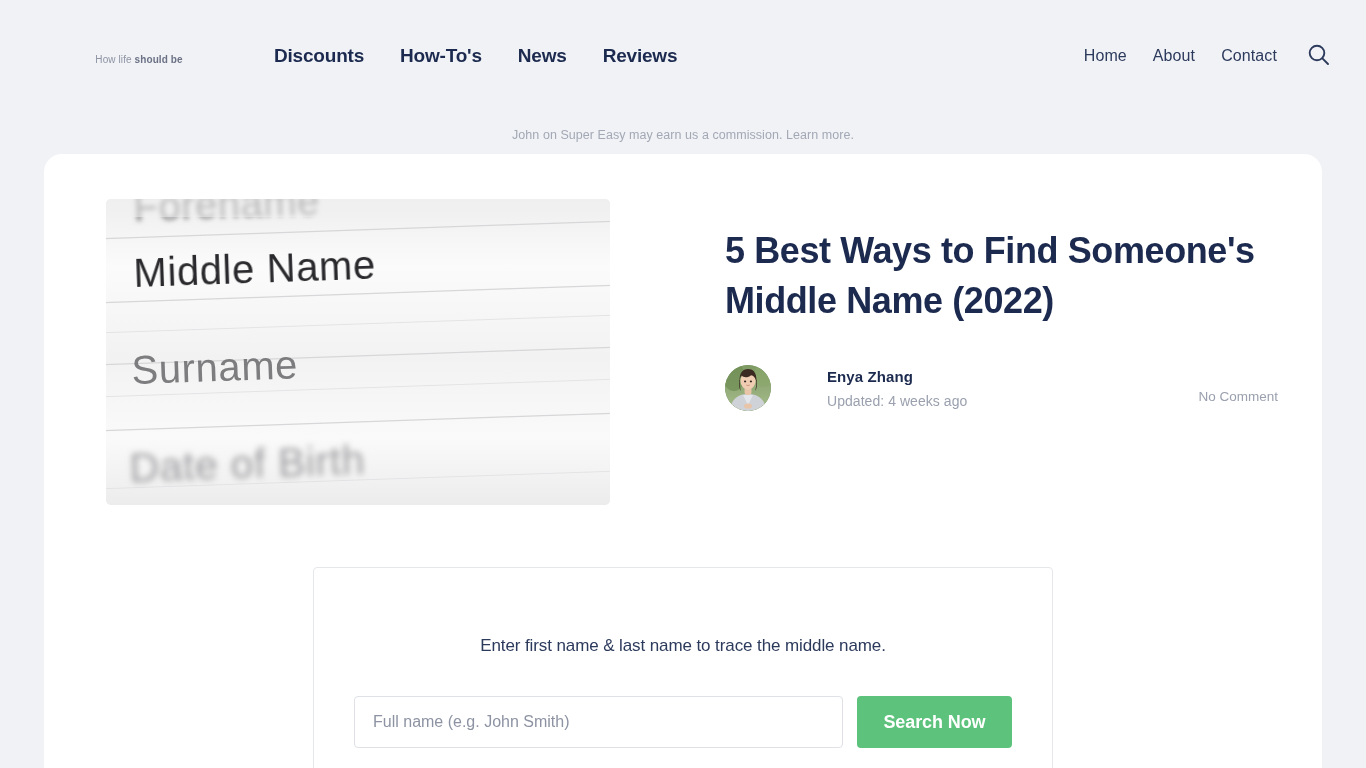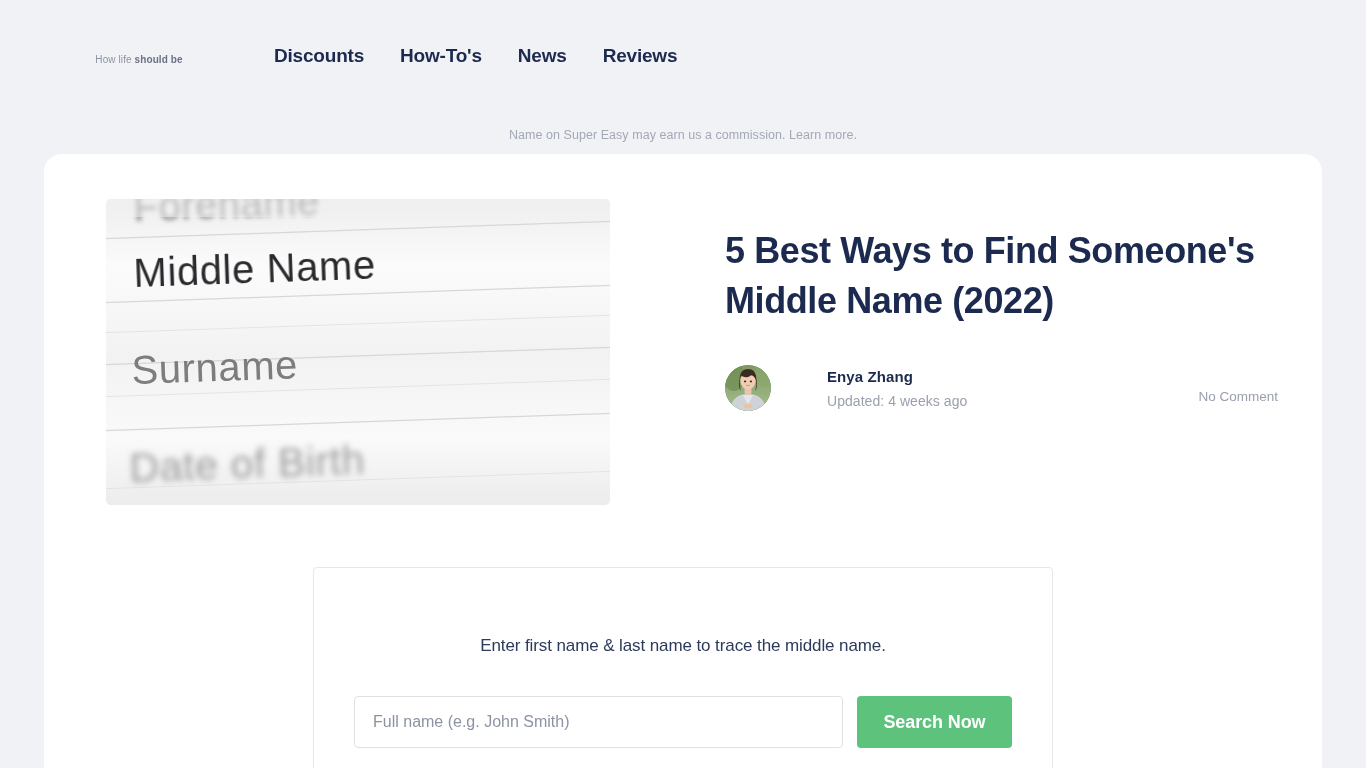--- a/index.html
+++ b/index.html
@@ -277,24 +277,37 @@
     <span class="brand-tagline"><span>How life </span><span class="strong">should be</span></span>
   </a>
 
   <nav class="nav-primary">
     <a href="#">Discounts</a>
     <a href="#">How-To's</a>
     <a href="#">News</a>
     <a href="#">Reviews</a>
   </nav>
 
+  <nav class="nav-secondary">
+    <a href="#">Home</a>
+    <a href="#">About</a>
+    <a href="#">Contact</a>
+    <button class="search-btn">
+      <span>
+        <svg width="23" height="23" viewBox="0 0 23 23" aria-hidden="true">
+          <circle cx="10" cy="10" r="7.3" fill="none" stroke="#2c3a5c" stroke-width="1.9"></circle>
+          <line x1="15.4" y1="15.4" x2="21" y2="21" stroke="#2c3a5c" stroke-width="1.9" stroke-linecap="round"></line>
+        </svg>
+      </span>
+    </button>
+  </nav>
 </header>
 
 <div class="disclosure">
-  <span>Name on Super Easy may earn us a commission.</span>
+  <span>John on Super Easy may earn us a commission.</span>
   <a href="#">Learn more.</a>
 </div>
 
 <main class="content-card">
 
   <div class="article-top">
 
     <figure class="hero-figure">
       <svg class="hero-svg" viewBox="0 0 504 306" preserveAspectRatio="xMidYMid slice" aria-hidden="true">
         <defs>

